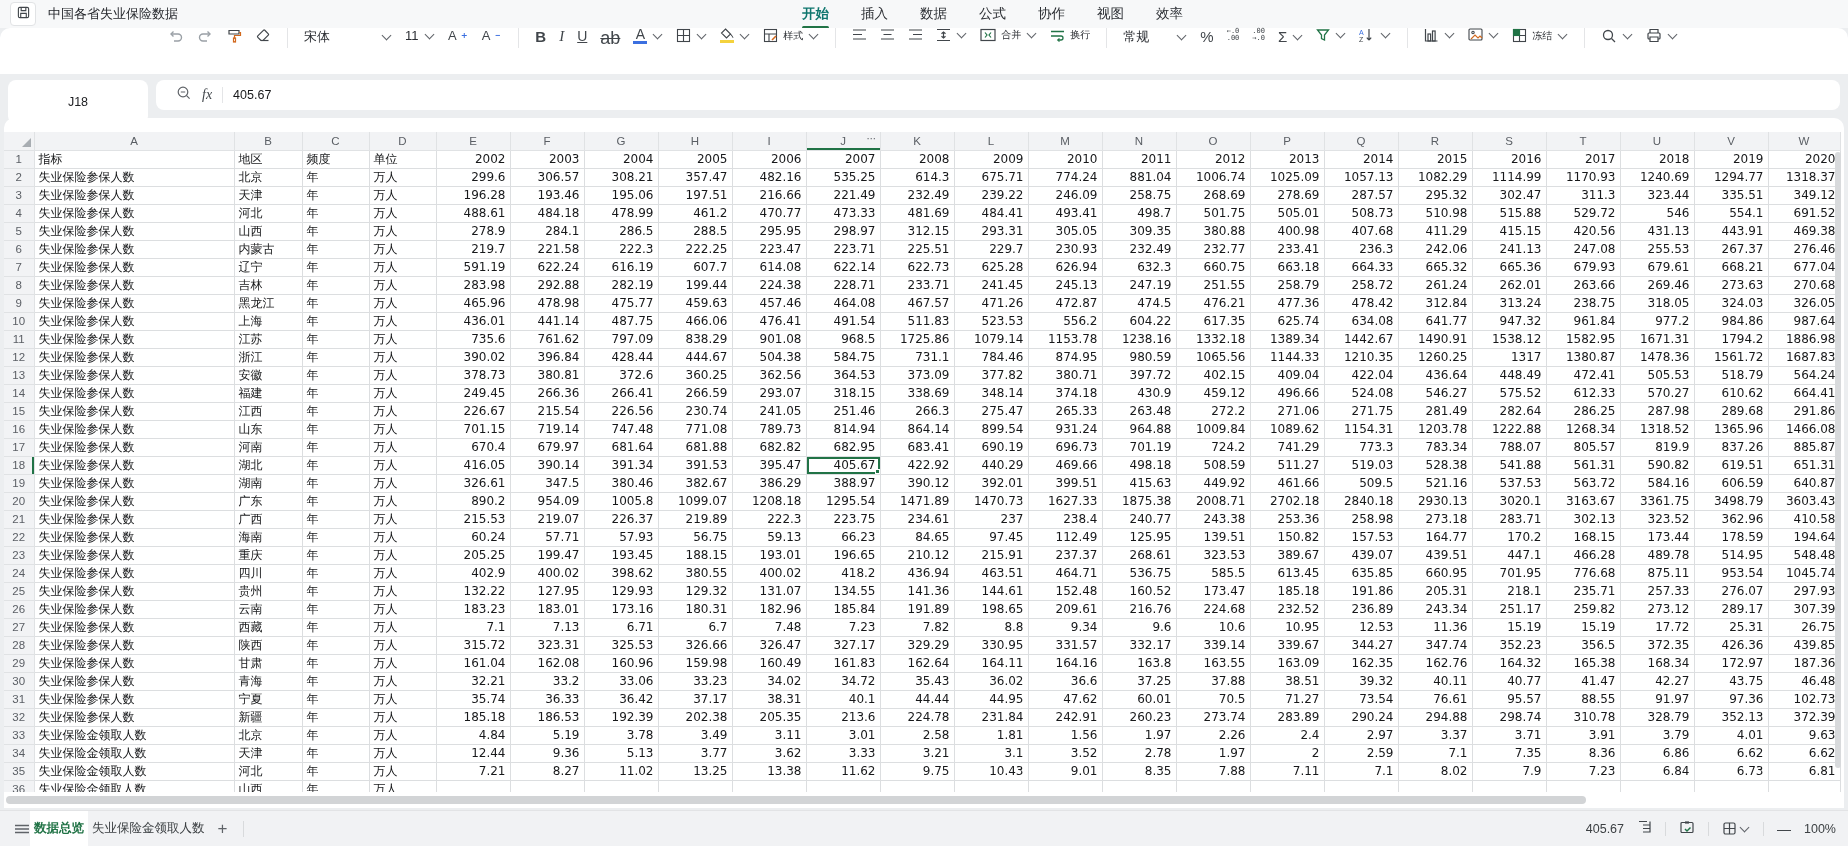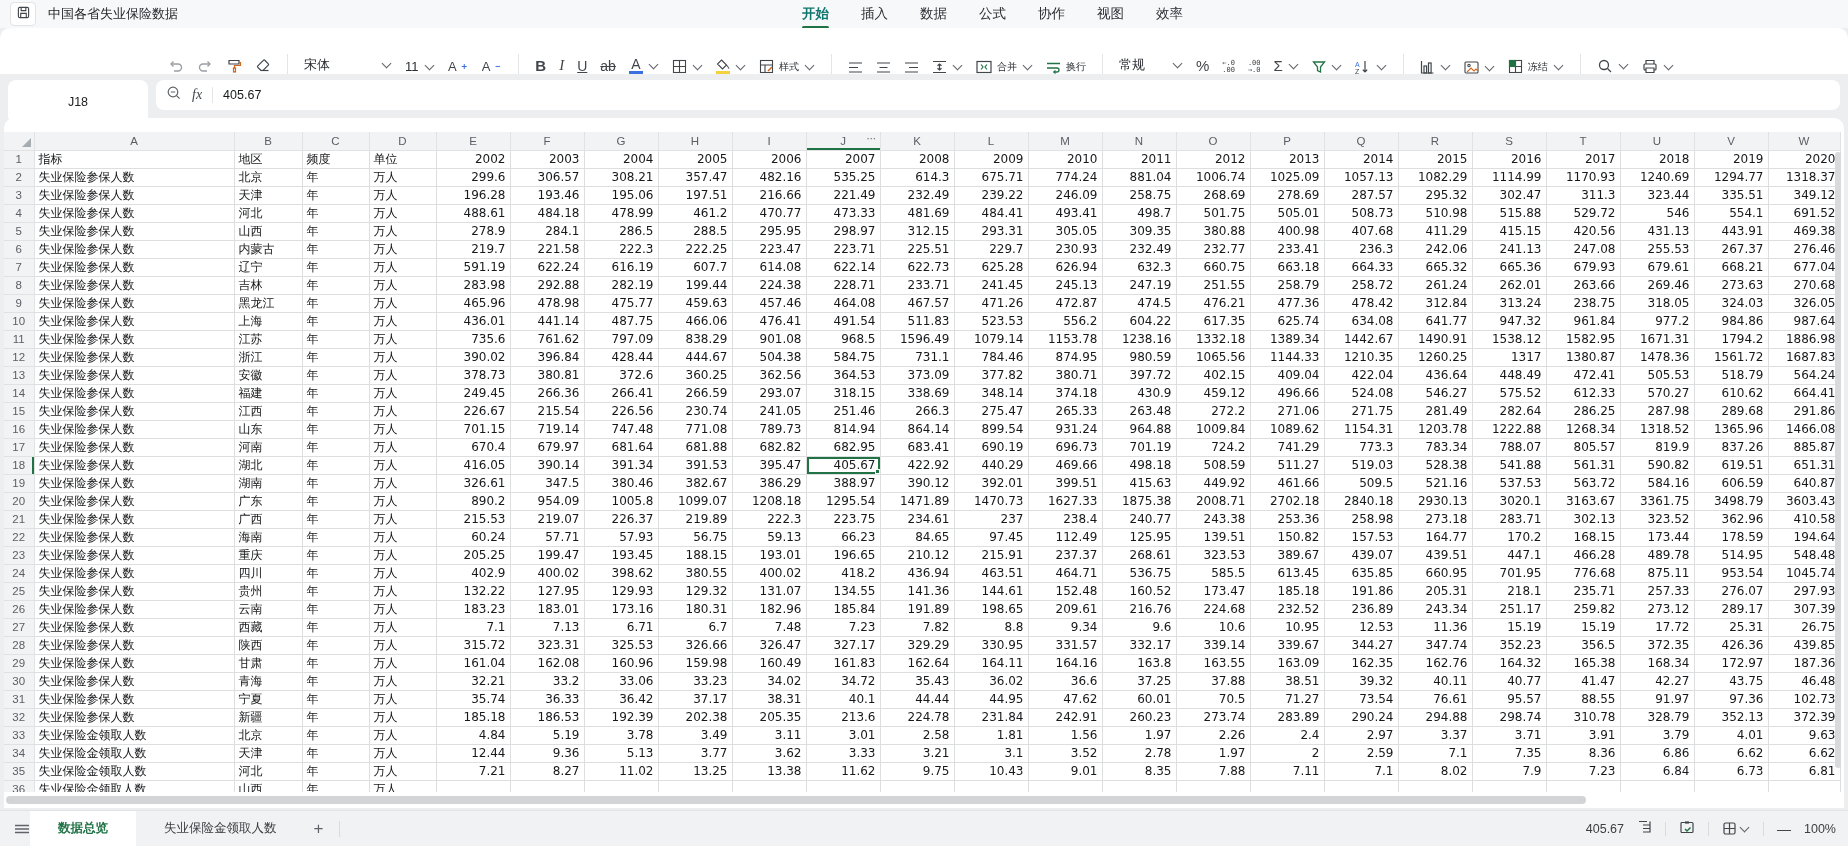--- a/index.html
+++ b/index.html
@@ -14,45 +14,45 @@
   .titlebar{left:0;top:0;width:1848px;height:28px;background:#f7f8f9;display:flex;align-items:center;}
   .savebox{width:24px;height:22px;margin-left:10px;background:#fff;border:1px solid #e1e3e5;border-radius:4px;
     display:flex;align-items:center;justify-content:center;}
   .doc-title{margin-left:12px;font-size:13px;color:#24262b;}
   .menubar{position:absolute;left:800px;top:0;height:28px;display:flex;align-items:center;gap:28px;}
   .menu-item{font-size:13.5px;color:#2b2e33;cursor:default;position:relative;padding:2px 2px;}
   .menu-item.active{color:#0f766e;font-weight:bold;}
   .menu-item.active::after{content:"";position:absolute;left:2px;right:2px;bottom:-4px;height:3px;border-radius:2px;background:#217346;}
   
   .toolbar{left:0;top:28px;width:1848px;height:46px;background:#ffffff;border-radius:10px 10px 0 0;
-    display:flex;align-items:flex-end;padding-left:168px;box-sizing:border-box;gap:13px;}
+    display:flex;align-items:flex-start;padding-left:168px;box-sizing:border-box;gap:13px;}
   .tb{display:flex;align-items:center;gap:3px;color:#41464b;font-size:14px;white-space:nowrap;}
   .tb svg{display:block;}
   .tsep{width:1px;height:20px;background:#e4e5e7;margin:0 3px;}
   .chv{display:inline-block;width:6px;height:6px;border-right:1.4px solid #5f6368;border-bottom:1.4px solid #5f6368;
     transform:rotate(45deg);margin:-3px 2px 0 4px;}
   .fontname{width:88px;font-size:13px;color:#2b2e33;display:flex;justify-content:space-between;align-items:center;}
   .fontsize{width:30px;font-size:13px;color:#2b2e33;display:flex;justify-content:space-between;align-items:center;}
   .bold{font-weight:bold;font-size:15px;}
   .ital{font-style:italic;font-family:"Liberation Serif",serif;font-size:15px;}
   .undl{text-decoration:underline;font-size:14px;}
-  .strk{text-decoration:line-through;font-size:14px;}
+  .strk{text-decoration:line-through;font-size:18px;}
   .fcolor{font-size:14px;line-height:12px;text-align:center;}
   .fcolor .bar{display:block;height:3px;width:14px;background:#3b6fe0;margin-top:1px;}
   .fillic .bar{display:block;height:3px;width:14px;background:#f4d23d;margin-top:1px;}
   .supa{font-size:13px;}
   .supa sup{color:#3b6fe0;font-size:9px;font-weight:bold;}
   .mini2{display:inline-block;font-family:"DejaVu Sans Mono",monospace;font-size:7px;line-height:7px;color:#41464b;text-align:left;}
   .cnlbl{font-size:10px;color:#2b2e33;margin-left:2px;}
   .numfmt{width:64px;font-size:13px;color:#2b2e33;display:flex;justify-content:space-between;align-items:center;}
   
   .namebox{left:8px;top:80px;width:140px;height:44px;background:#fff;border-radius:8px;
     display:flex;align-items:center;justify-content:center;font-size:12.5px;color:#202124;}
   .fbar{left:156px;top:80px;width:1684px;height:30px;background:#fff;border-radius:8px;
-    display:flex;align-items:center;gap:10px;padding-left:10px;box-sizing:border-box;}
+    display:flex;align-items:center;gap:10px;padding-left:20px;box-sizing:border-box;}
   .fx{font-family:"Liberation Serif",serif;font-style:italic;font-size:14px;color:#41464b;}
   .fsep{width:1px;height:16px;background:#e4e5e7;}
   .fvalue{font-size:12.5px;color:#17181a;}
   
   .gridpanel{left:4px;top:118px;width:1840px;height:690px;background:#fff;border-radius:10px 10px 0 0;}
   .gridclip{position:absolute;left:0;top:0;width:1840px;height:674px;overflow:hidden;}
   table.grid{border-collapse:collapse;table-layout:fixed;margin-top:14px;font-size:12px;}
   table.grid th,table.grid td{padding:0;height:18px;box-sizing:border-box;overflow:hidden;white-space:nowrap;}
   table.grid td{border-right:1px solid #dcdee0;border-bottom:1px solid #dcdee0;text-align:right;padding-right:4px;
     font-family:"DejaVu Sans",sans-serif;color:#17181a;}
@@ -67,21 +67,21 @@
   td.sel{box-shadow:inset 0 0 0 2px #217346;position:relative;}
   td.sel::after{content:"";position:absolute;right:0px;bottom:0px;width:5px;height:5px;background:#217346;border:1px solid #fff;box-sizing:border-box;}
   .corner{position:relative;}
   .corner i{position:absolute;right:3px;bottom:3px;width:0;height:0;border-left:9px solid transparent;border-bottom:9px solid #a8adb2;}
   .hscroll{position:absolute;left:2px;top:678px;width:1580px;height:8px;border-radius:4px;background:#d2d4d6;}
   .vscroll{position:absolute;right:3px;top:34px;width:6px;height:616px;border-radius:3px;background:#d8dadc;}
   
   .bottombar{left:0;top:810px;width:1848px;height:36px;background:#f1f2f4;border-top:1px solid #e2e3e5;
     display:flex;align-items:center;box-sizing:border-box;font-size:12.5px;color:#3c4043;}
   .sheetlist{margin-left:14px;display:flex;align-items:center;}
-  .tab{height:36px;display:flex;align-items:center;padding:0 28px;cursor:default;}
+  .tab{height:36px;display:flex;align-items:center;padding:0 4px;cursor:default;}
   .tab.active{background:#ffffff;color:#217346;font-weight:bold;}
   .addtab{width:28px;text-align:center;font-size:17px;color:#5f6368;}
   .tabsep{width:1px;height:16px;background:#d8dadc;margin-left:6px;}
   .statusright{margin-left:auto;display:flex;align-items:center;gap:13px;padding-right:12px;}
   .ssep{width:1px;height:14px;background:#d8dadc;}
   .zoomminus{font-size:14px;color:#41464b;}
   .zoomtext{font-size:12.5px;color:#3c4043;}
 </style>
 </head>
 <body>
@@ -634,21 +634,21 @@
             <td class="txt">失业保险参保人数</td>
             <td class="txt">江苏</td>
             <td class="txt">年</td>
             <td class="txt">万人</td>
             <td>735.6</td>
             <td>761.62</td>
             <td>797.09</td>
             <td>838.29</td>
             <td>901.08</td>
             <td>968.5</td>
-            <td>1596.49</td>
+            <td>1725.86</td>
             <td>1079.14</td>
             <td>1153.78</td>
             <td>1238.16</td>
             <td>1332.18</td>
             <td>1389.34</td>
             <td>1442.67</td>
             <td>1490.91</td>
             <td>1538.12</td>
             <td>1582.95</td>
             <td>1671.31</td>

